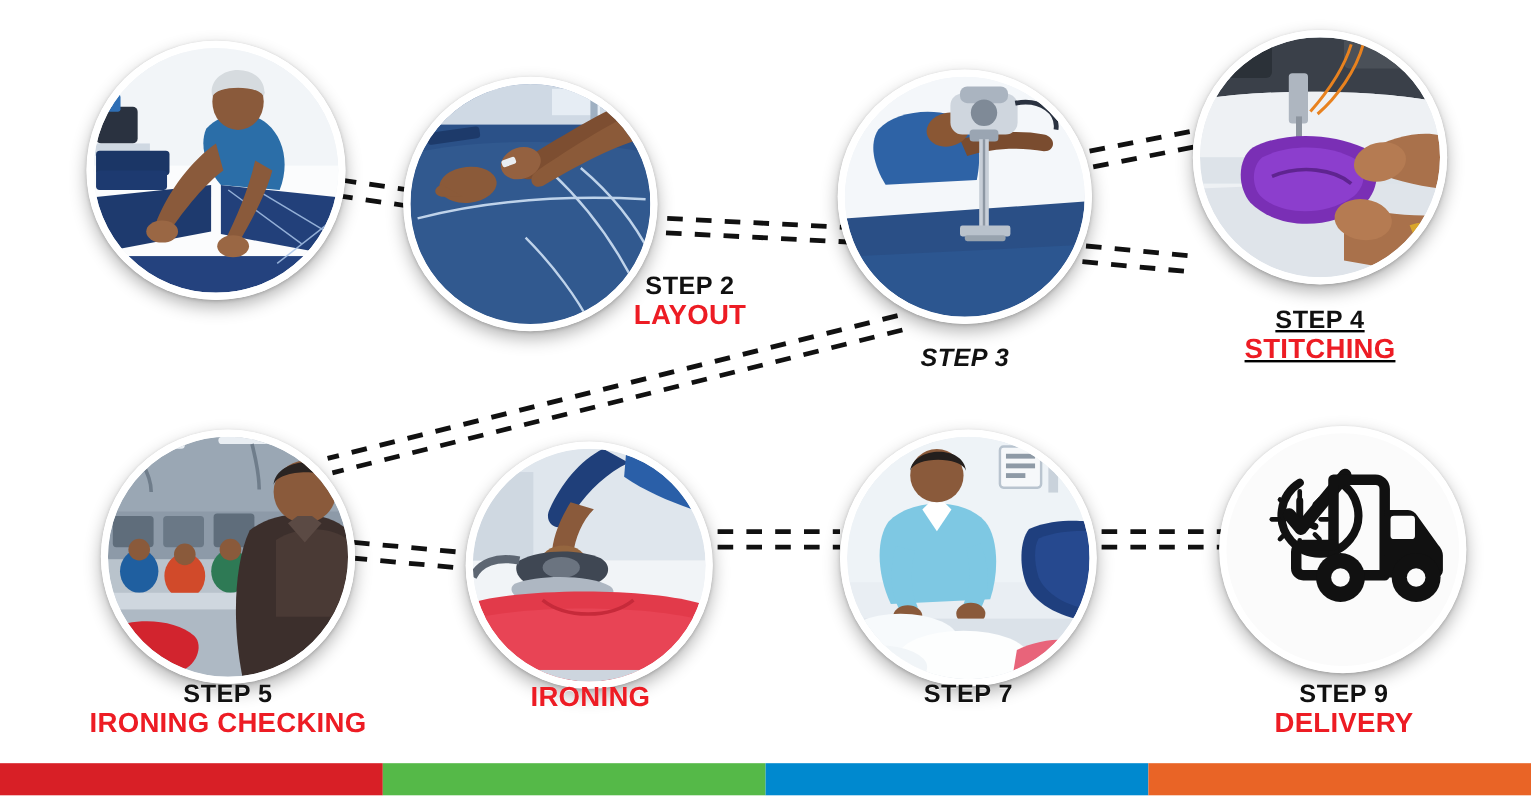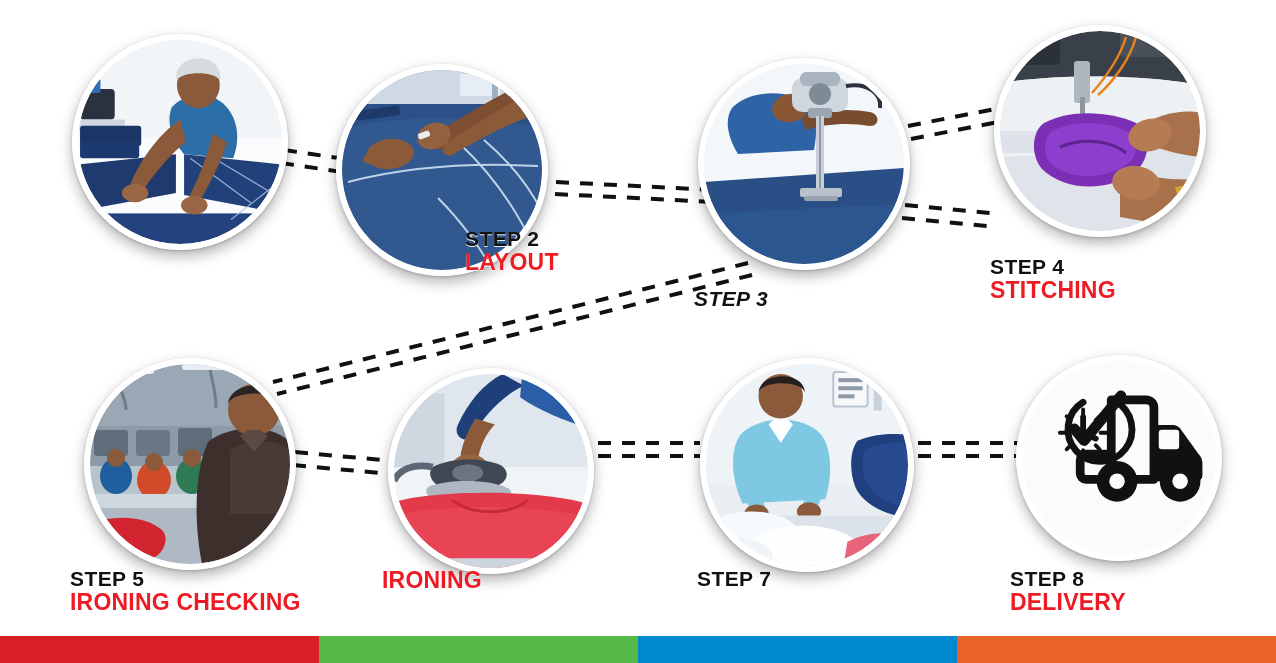--- a/index.html
+++ b/index.html
@@ -28,21 +28,21 @@
     position:absolute;inset:0;border-radius:50%;
     border:6px solid #ffffff;box-sizing:border-box;z-index:4;pointer-events:none;
   }
   .photo{
     position:absolute;inset:6px;border-radius:50%;overflow:hidden;background:#dfe6ee;
   }
   .photo svg{display:block;width:100%;height:100%;}
 
   
   .caption{
-    position:absolute;z-index:5;text-align:left;
+    position:absolute;z-index:5;text-align:center;
     line-height:1.04;
     letter-spacing:-0.2px;
     text-shadow:0 1px 0 rgba(255,255,255,0.9);
   }
   .caption .step{
     display:block;color:#111111;font-weight:700;font-size:21px;
     font-stretch:condensed;letter-spacing:0.4px;
   }
   .caption .name{
     display:block;color:#ed1c24;font-weight:700;font-size:23px;
@@ -252,21 +252,21 @@
           <ellipse cx="150" cy="104" rx="22" ry="16" fill="#b57b52" transform="rotate(-14 150 104)"></ellipse>
           <path d="M120,140 C146,146 176,150 200,148 L200,200 L120,186 Z" fill="#a9714b"></path>
           <ellipse cx="136" cy="152" rx="24" ry="17" fill="#b57b52" transform="rotate(8 136 152)"></ellipse>
 
           <path d="M176,160 C186,156 196,158 200,164" stroke="#d9a62c" stroke-width="7" fill="none"></path>
         </svg>
       </div>
       <div class="ring"></div>
     </div>
   </div>
-  <div class="caption" style="left:990px;top:256px;width:220px;">
+  <div class="caption" style="left:990px;top:256px;width:220px;text-decoration:underline;">
     <span class="step">STEP 4</span>
     <span class="name">STITCHING</span>
   </div>
 
   <div class="node" style="left:84px;top:358px;width:212px;height:212px;">
     <div class="disc" style="width:212px;height:212px;">
       <div class="photo">
         <svg viewBox="0 0 200 200" preserveAspectRatio="xMidYMid slice">
           <rect x="0" y="0" width="200" height="200" fill="#b9c3cc"></rect>
           <rect x="0" y="0" width="200" height="62" fill="#9aa7b4"></rect>
@@ -432,21 +432,21 @@
             <circle cx="98" cy="124" r="8" fill="#fbfbfb"></circle>
             <circle cx="163" cy="124" r="21" fill="#111111"></circle>
             <circle cx="163" cy="124" r="8" fill="#fbfbfb"></circle>
           </g>
         </svg>
       </div>
       <div class="ring"></div>
     </div>
   </div>
   <div class="caption" style="left:1010px;top:568px;width:220px;">
-    <span class="step">STEP 8</span>
+    <span class="step">STEP 9</span>
     <span class="name">DELIVERY</span>
   </div>
 
   <div id="colorbar">
     <div class="seg" style="width: 25%; background: rgb(216, 31, 38);"></div>
     <div class="seg" style="width: 25%; background: rgb(85, 185, 72);"></div>
     <div class="seg" style="width: 25%; background: rgb(0, 137, 207);"></div>
     <div class="seg" style="width: 25%; background: rgb(233, 100, 38);"></div>
   </div>
 

